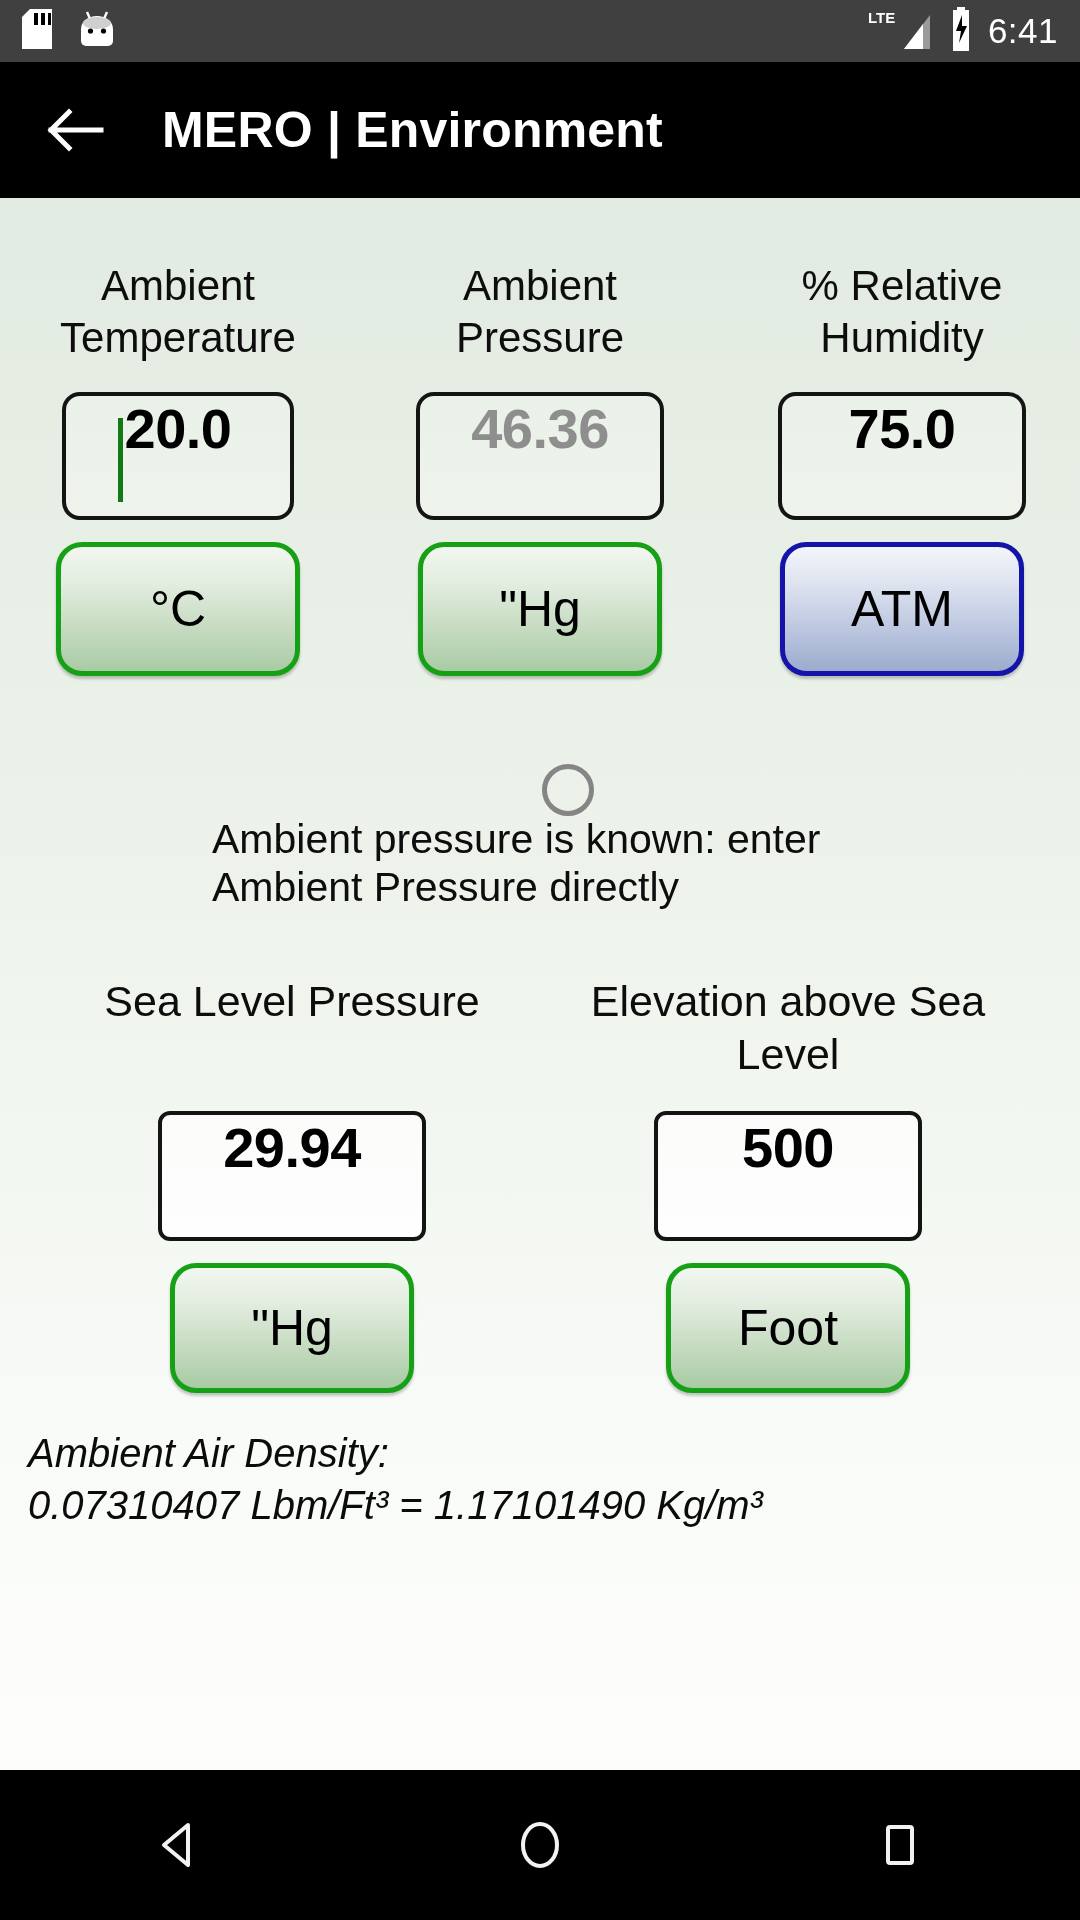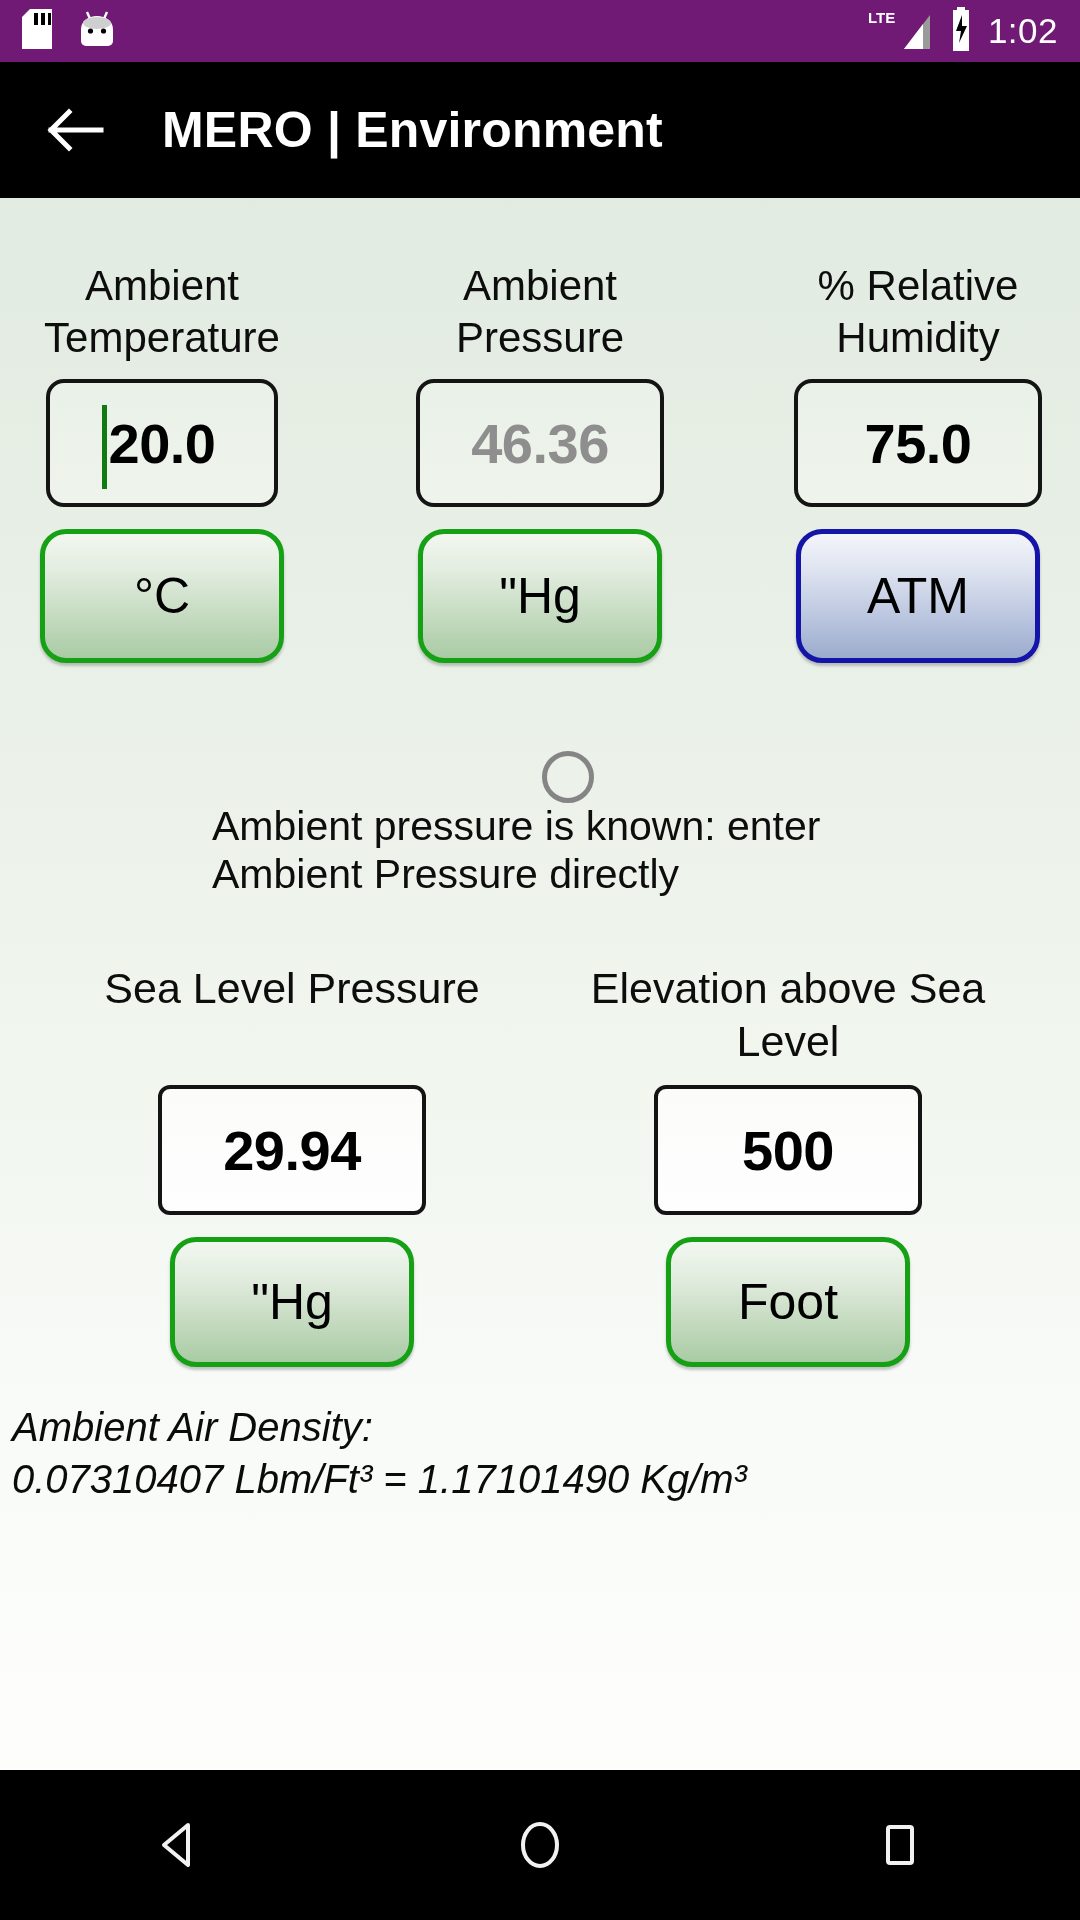--- a/index.html
+++ b/index.html
@@ -5,21 +5,21 @@
   * { margin:0; padding:0; box-sizing:border-box; }
   html,body{
     width:1080px; height:1920px;
     font-family:"Liberation Sans", sans-serif;
     background:#000; overflow:hidden;
   }
   #screen{ position:relative; width:1080px; height:1920px; display:flex; flex-direction:column; }
 
   
   .statusbar{
-    height:62px; background:#701a75; display:flex; align-items:center;
+    height:62px; background:#404040; display:flex; align-items:center;
     padding:0 22px; color:#fff; flex:none;gap:40px;
   }
   .sb-left{ display:flex; align-items:center; gap:26px; }
   .sb-right{ margin-left:auto; display:flex; align-items:center; gap:14px; }
   .sb-clock{ font-size:35px; font-weight:400; letter-spacing:.5px; color:#fff; }
 
   
   .actionbar{
     height:136px; background:#000; display:flex; align-items:center;
     padding:0 44px; flex:none;
@@ -27,38 +27,38 @@
   .back-btn{ width:62px; height:62px; display:flex; align-items:center; justify-content:center; }
   .app-title{
     color:#fff; font-size:50px; font-weight:700; margin-left:56px;
     letter-spacing:.2px; white-space:nowrap;
   }
 
   
   .content{
     flex:1; position:relative;
     background:linear-gradient(180deg,#e2ebe1 0%,#e9f0e7 28%,#f1f6ef 56%,#f9fbf8 80%,#fdfefc 100%);
-    padding:0 12px;
+    padding:0 28px;
     display:flex; flex-direction:column;
   }
 
   .row3{ display:flex; justify-content:space-between; margin-top:62px; }
   .col{ width:300px; display:flex; flex-direction:column; align-items:center; }
 
   .fld-label{
     font-size:42px; line-height:1.23; color:#0d0d0d; text-align:center;
     font-weight:400; min-height:104px;
   }
 
   .txtbox{
-    margin-top:15px;
+    margin-top:28px;
     width:232px; height:128px;
     border:4px solid #141414; border-radius:18px;
     background:linear-gradient(180deg,#eaf1e8 0%,#eef4ec 100%);
-    display:flex; align-items:center; justify-content:center;
+    display:flex; justify-content:center;
     position:relative;
   }
   .txtbox.wide{ width:248px; }
   .txtbox .val{ font-size:56px; font-weight:700; color:#000; letter-spacing:-.5px; }
   .txtbox .val.disabled{ color:#8e8e8e; }
   .caret{
     position:absolute; left:52px; top:22px; width:5px; height:84px; background:#127a12;
   }
 
   .unitbtn{
@@ -145,21 +145,21 @@
           <path d="M36 42 L62 8 L62 42 Z" fill="#9a9a9a"></path>
           <path d="M36 42 L55 17 L55 42 Z" fill="#fff"></path>
         </svg>
       </span>
       <span>
         <svg width="26" height="44" viewBox="0 0 26 44">
           <path d="M9 0h8v3h4v41H5V3h4z" fill="#fff"></path>
           <path d="M14 8 L8 24 h5 l-2 12 L19 19 h-5z" fill="#000"></path>
         </svg>
       </span>
-      <span class="sb-clock">1:02</span>
+      <span class="sb-clock">6:41</span>
     </div>
   </div>
 
   <div class="actionbar">
     <div class="back-btn">
       <svg width="60" height="48" viewBox="0 0 60 48">
         <path d="M56 24 H6 M24 6 L6 24 L24 42" stroke="#fff" stroke-width="5" fill="none" stroke-linecap="square"></path>
       </svg>
     </div>
     <div class="app-title">MERO | Environment</div>

